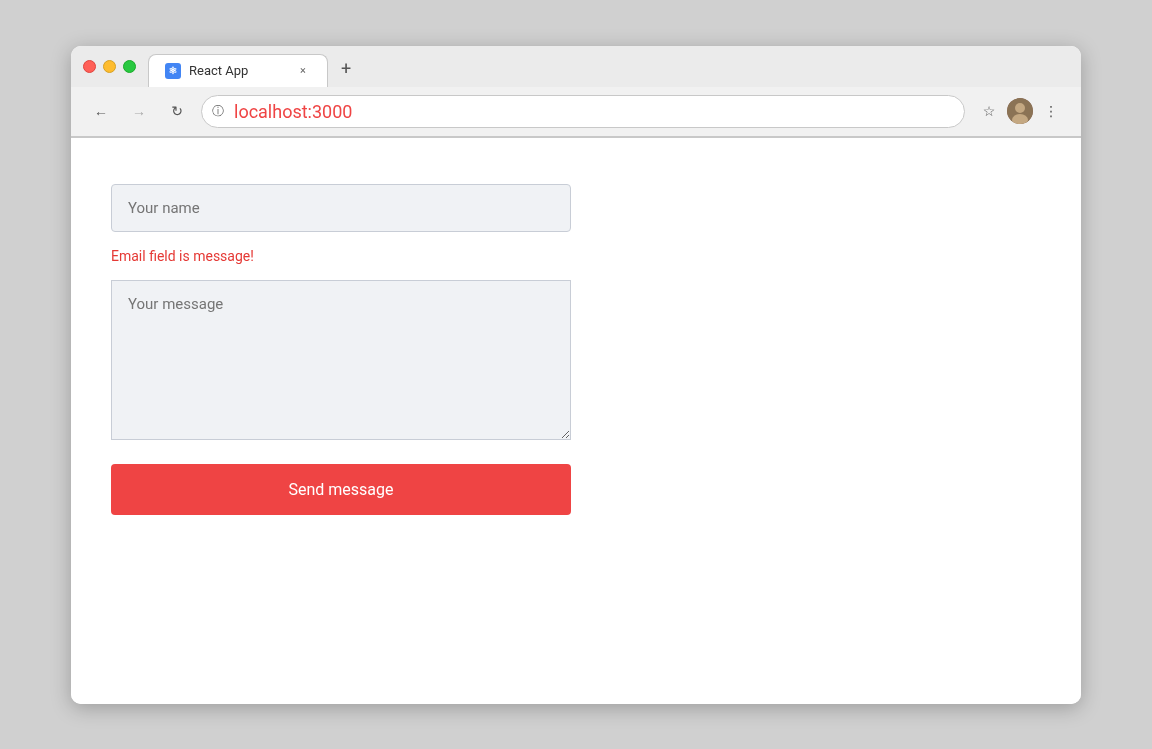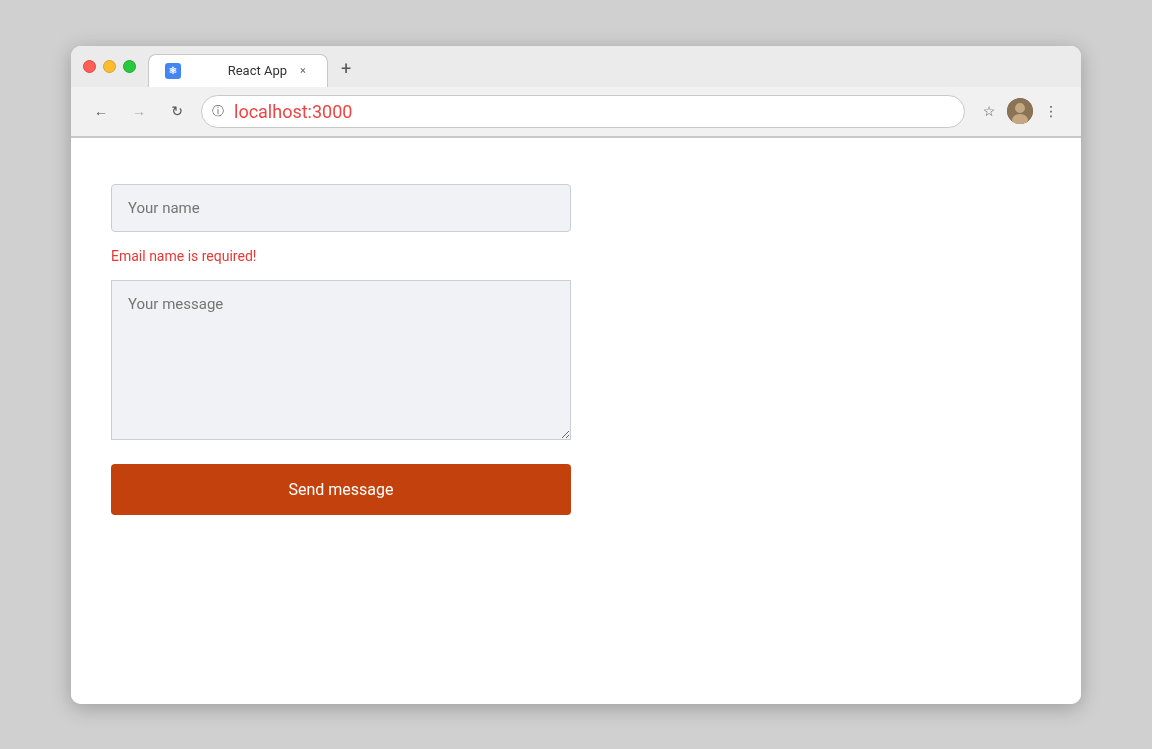--- a/index.html
+++ b/index.html
@@ -88,21 +88,20 @@
       flex-shrink: 0;
     }
 
     .tab-title {
       font-size: 13px;
       color: #333;
       flex: 1;
       overflow: hidden;
       text-overflow: ellipsis;
       white-space: nowrap;
-      text-align: right;
     }
 
     .tab-close {
       width: 16px;
       height: 16px;
       border-radius: 50%;
       display: flex;
       align-items: center;
       justify-content: center;
       font-size: 11px;
@@ -257,21 +256,21 @@
     .error-message {
       color: #e53935;
       font-size: 14px;
       margin-top: 6px;
       margin-bottom: 8px;
     }
 
     .send-button {
       width: 100%;
       padding: 16px;
-      background: #c2410c;
+      background: #ef4444;
       color: white;
       border: none;
       border-radius: 4px;
       font-size: 16px;
       cursor: pointer;
       font-family: inherit;
       margin-top: 4px;
     }
   </style>
 </head>
@@ -329,21 +328,21 @@
   </div>
 
   <div class="page-content">
     <div class="form-container">
 
       <div class="form-field">
         <input type="text" class="form-input" placeholder="Your name" style="">
       </div>
 
       <div class="form-field">
-        <div class="error-message">Email name is required!</div>
+        <div class="error-message">Email field is message!</div>
       </div>
 
       <div class="form-field">
         <textarea class="form-textarea" placeholder="Your message" style=""></textarea>
       </div>
 
       <button class="send-button">Send message</button>
 
     </div>
   </div>

